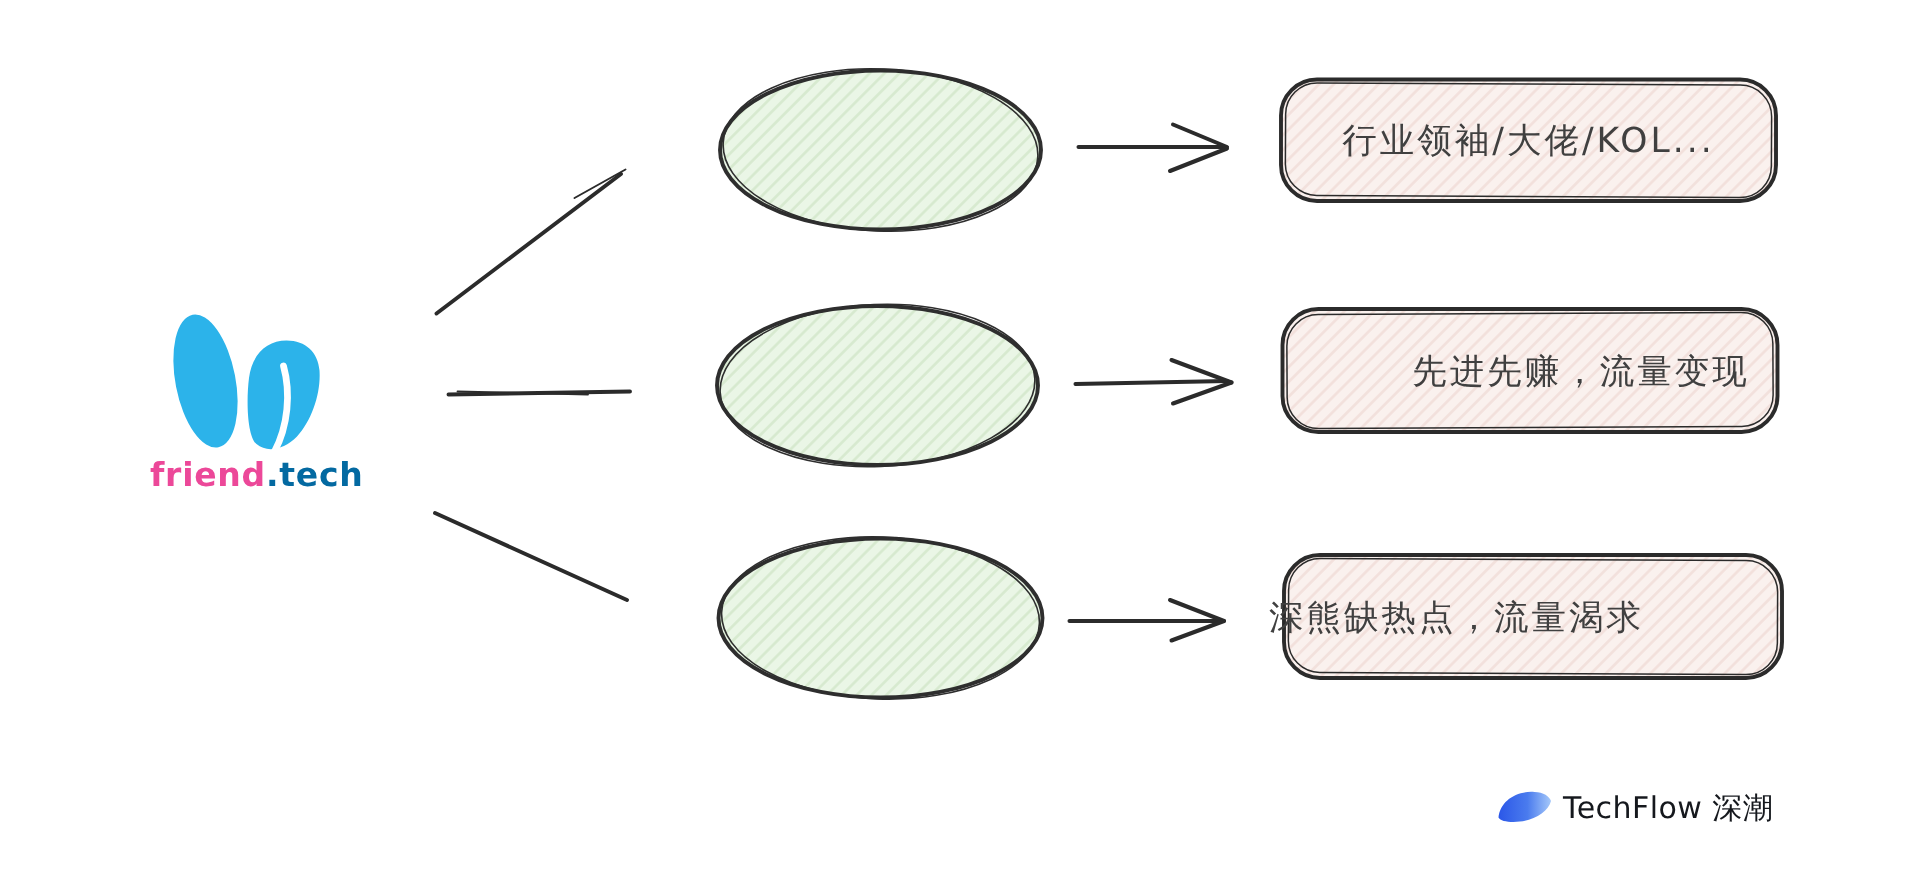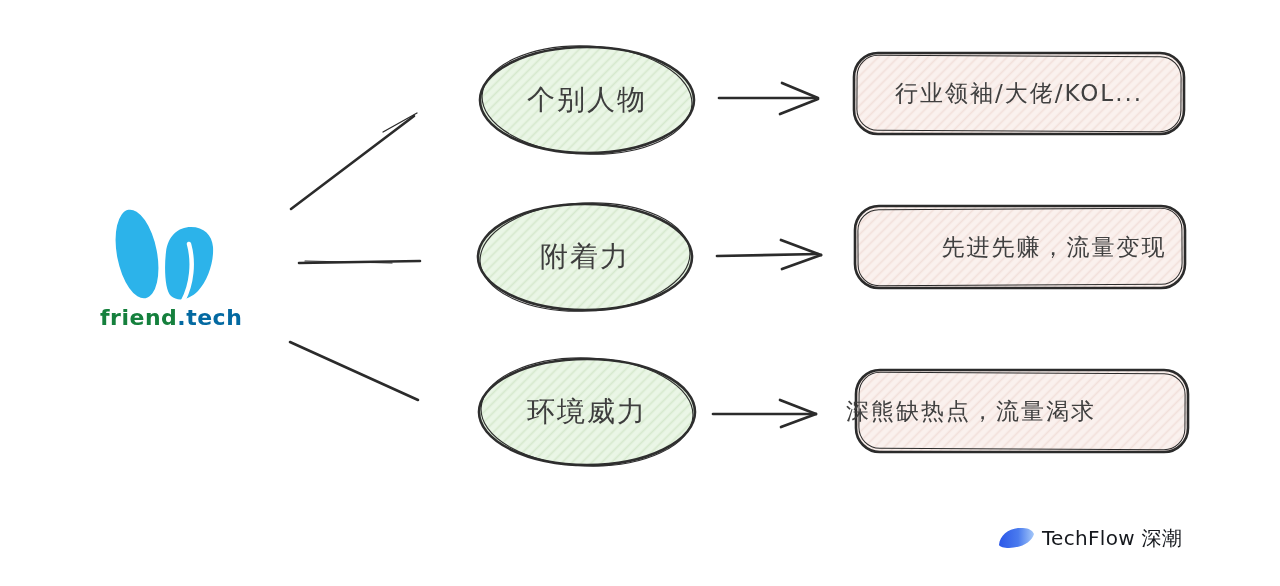--- a/index.html
+++ b/index.html
@@ -31,21 +31,21 @@
   .brand {
     position: absolute;
     left: 100px;
     top: 305px;
     width: 130px;
     text-align: center;
     font-size: 22px;
     font-weight: bold;
     letter-spacing: 0.5px;
   }
-  .brand .p1 { color: #15803d; }
+  .brand .p1 { color: #ec4899; }
   .brand .p2 { color: #0369a1; }
   .footer-brand {
     position: absolute;
     left: 1042px;
     top: 524px;
     height: 28px;
     display: flex;
     align-items: center;
     font-size: 20px;
     font-weight: normal;
@@ -135,23 +135,20 @@
       <rect x="856" y="370" width="332" height="82" rx="24" fill="url(#hatchPink)" stroke="#2b2b2b" stroke-width="2.6"></rect>
       <rect x="859" y="373" width="326" height="76" rx="21" fill="none" stroke="#2b2b2b" stroke-width="1" transform="rotate(0.3 1022 411)"></rect>
     </g>
 
     <g>
       <path d="M999,545 C1000,534 1011,527 1023,528 C1029,528 1033,531 1034,534
                C1032,542 1021,548 1009,548 C1004,548 1000,547 999,545 Z" fill="url(#leafGrad)"></path>
     </g>
   </svg>
 
-  <div class="lbl node-lbl" style="left:477px; top:78px;  width:220px; height:44px;">个别人物</div>
-  <div class="lbl node-lbl" style="left:475px; top:235px; width:220px; height:44px;">附着力</div>
-  <div class="lbl node-lbl" style="left:477px; top:390px; width:220px; height:44px;">环境威力</div>
 
   <div class="lbl out-lbl" style="left:854px; top:71px;  width:330px; height:44px;">行业领袖/大佬/KOL...</div>
   <div class="lbl out-lbl" style="left:855px; top:225px; width:398px; height:44px;">先进先赚，流量变现</div>
   <div class="lbl out-lbl" style="left:805px; top:389px; width:332px; height:44px;">深熊缺热点，流量渴求</div>
 
   <div class="brand">
     <span class="p1">friend</span><span class="p2">.tech</span>
   </div>
 
   <div class="footer-brand">TechFlow 深潮</div>

